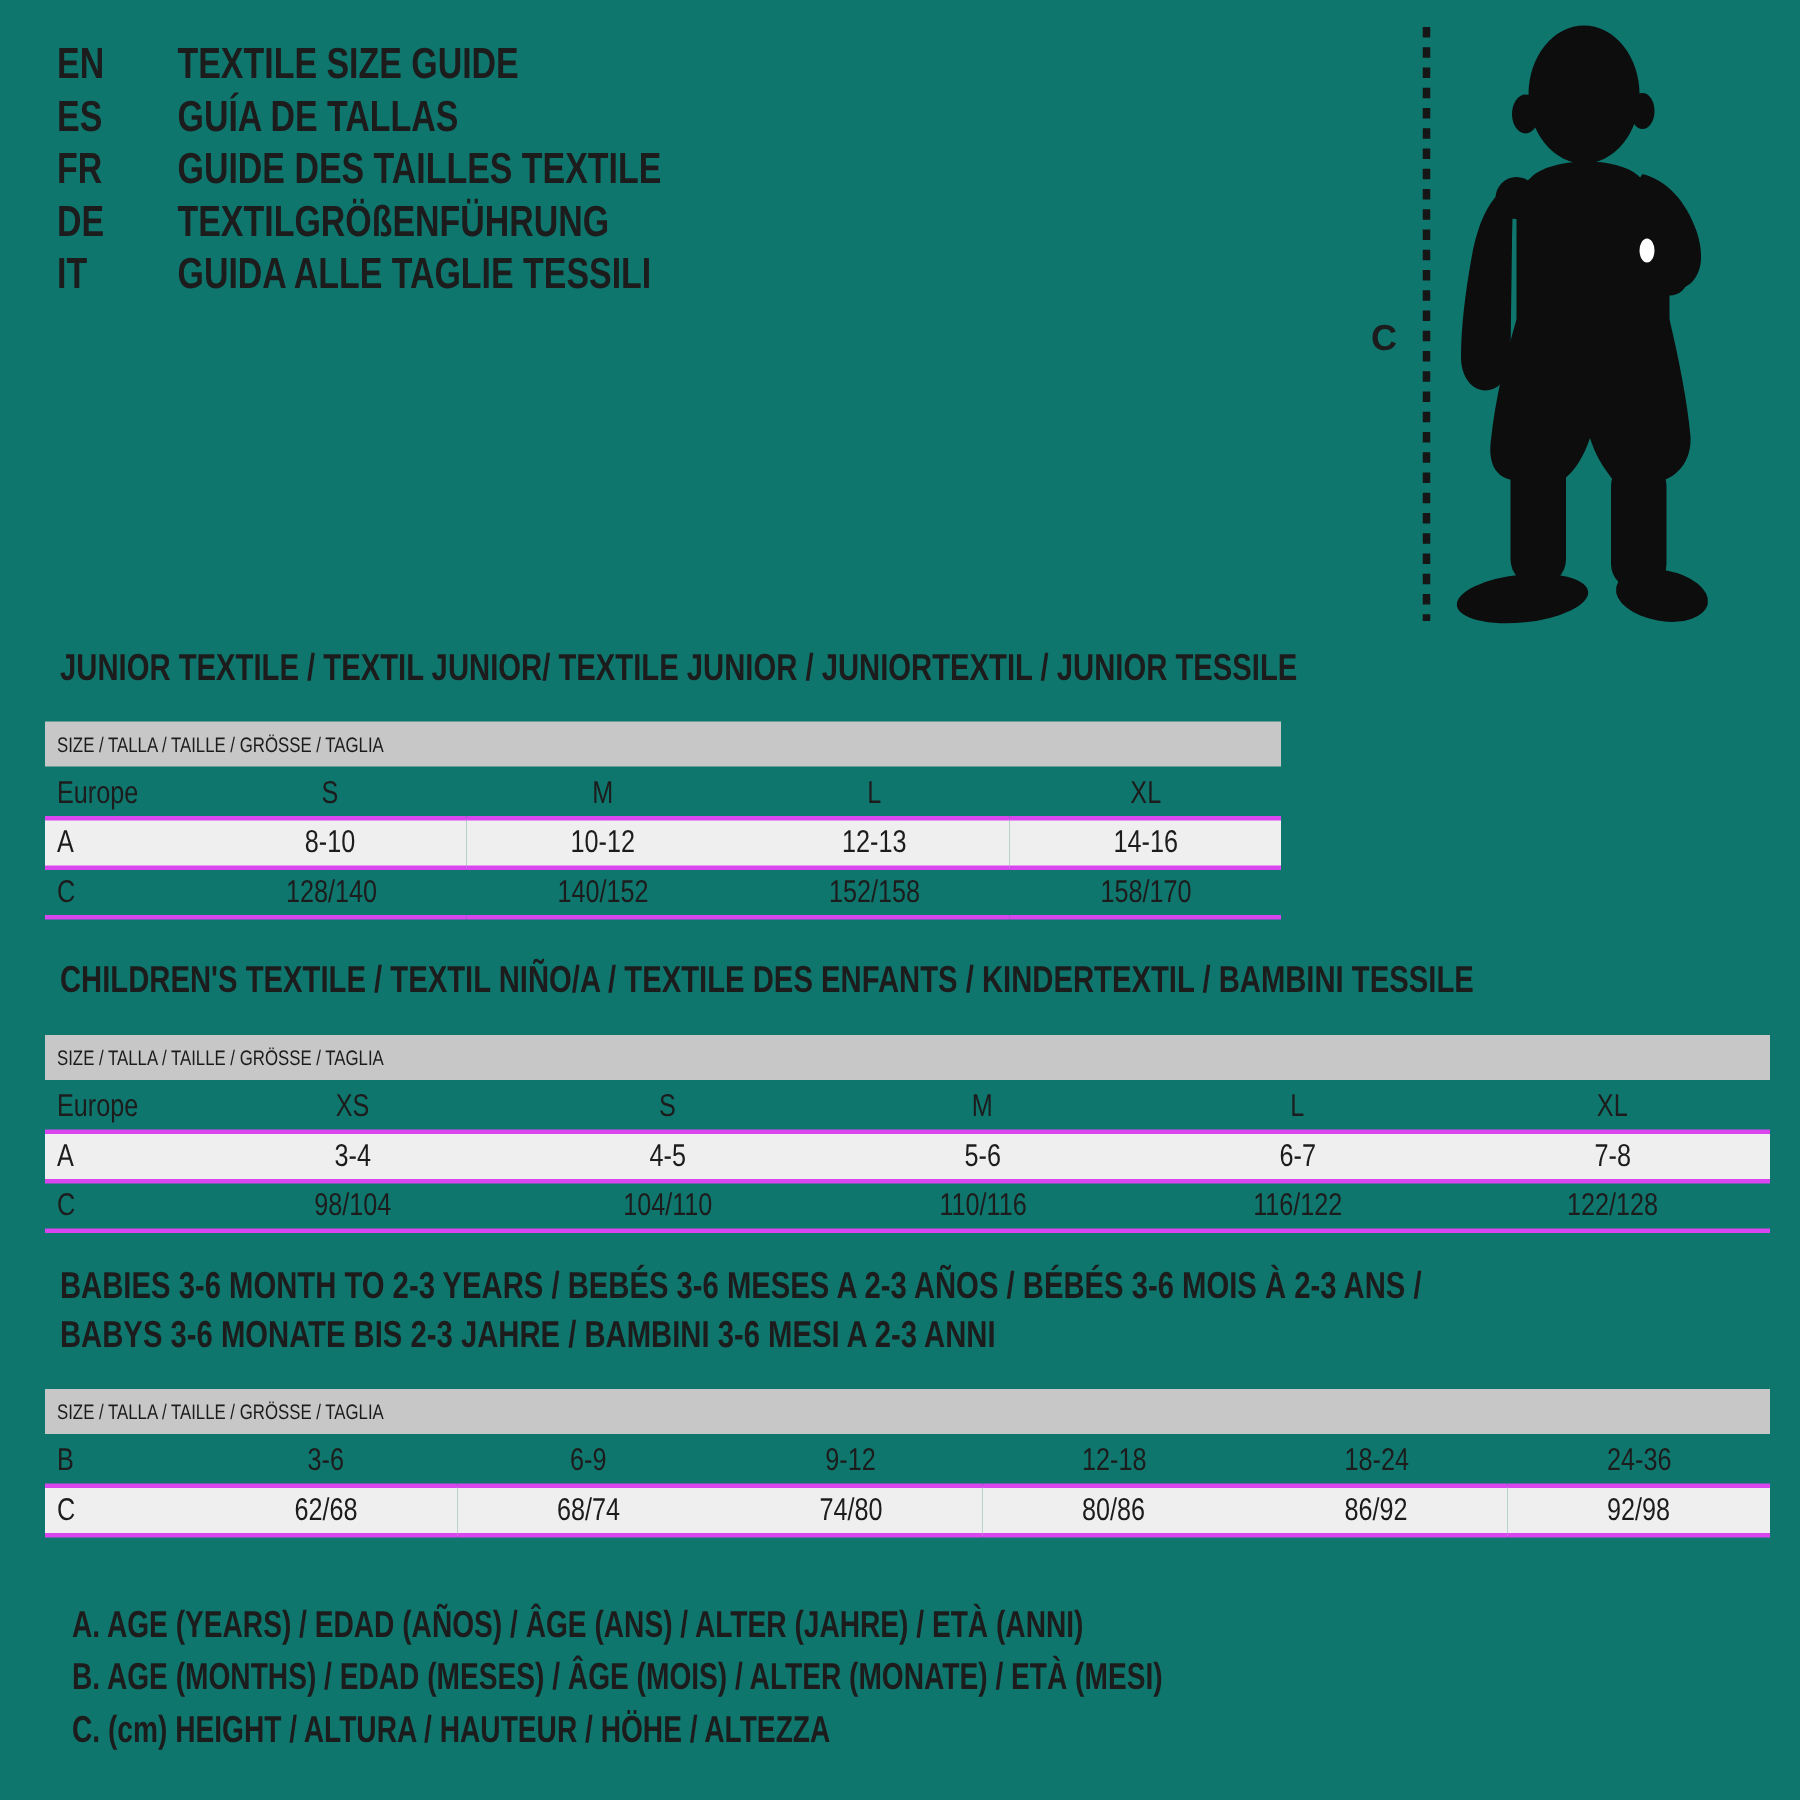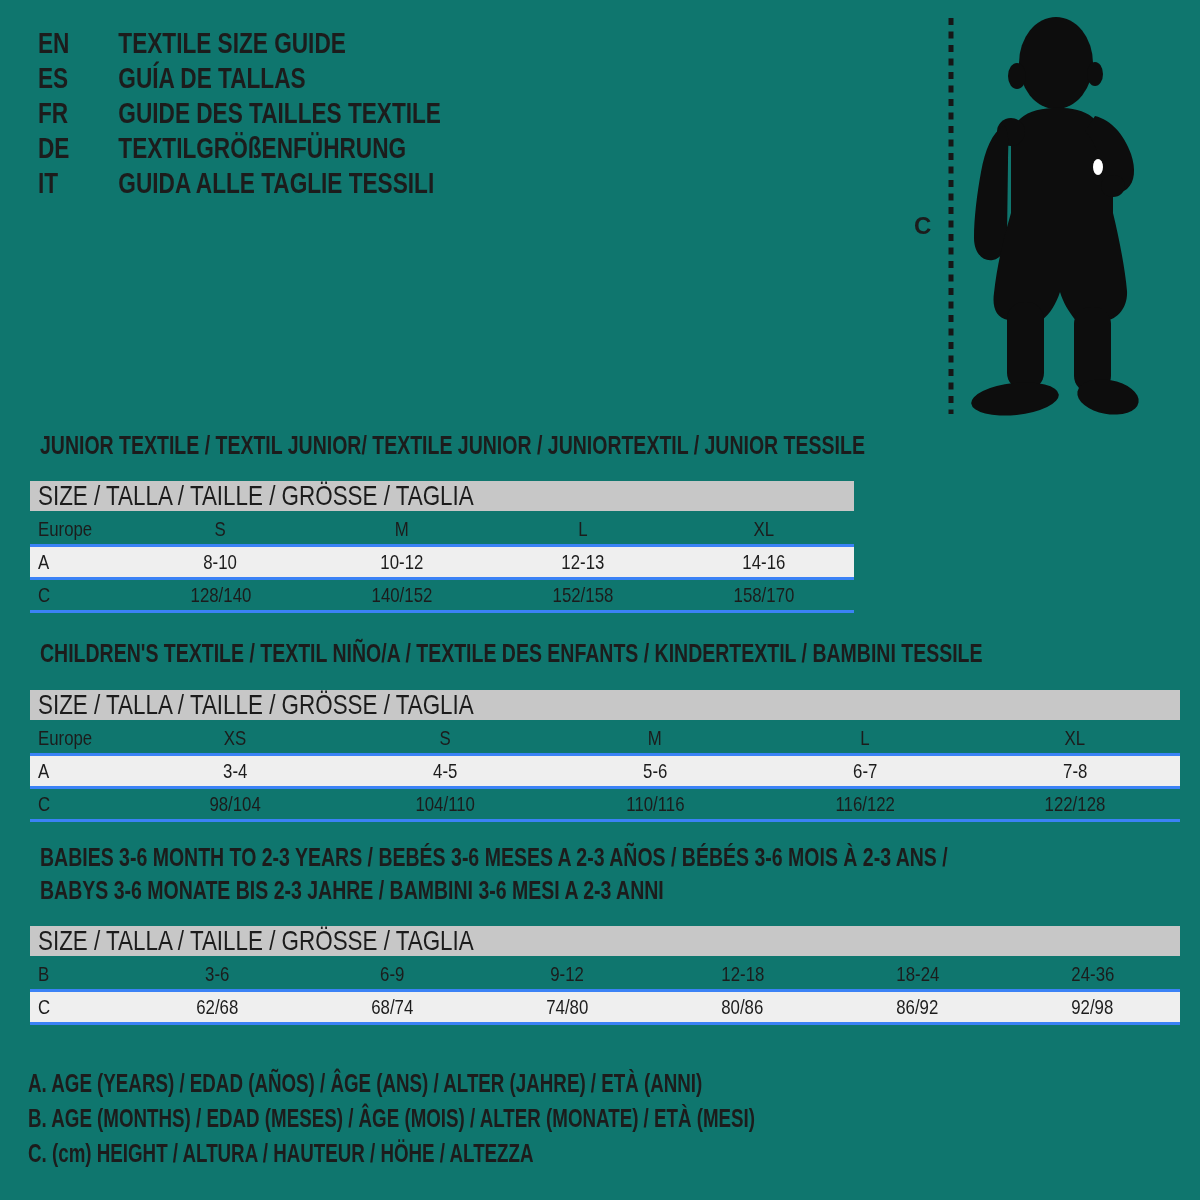--- a/index.html
+++ b/index.html
@@ -31,30 +31,30 @@
   .t-children{top:641px;}
   .t-babies1{top:845px;}
   .t-babies2{top:878px;}
 
   
   .tbl{position:absolute;left:30px;}
   .tbl-junior{top:481px;width:824px;}
   .tbl-children{top:690px;width:1150px;}
   .tbl-babies{top:926px;width:1150px;}
   .size-bar{height:30px;background:#c7c7c7;display:flex;align-items:center;
-            padding-left:8px;font-size:28px;}
+            padding-left:8px;font-size:14px;}
   .size-bar .bar-text{display:inline-block;transform:scaleX(.8);transform-origin:0 50%;white-space:nowrap;}
   .tbl table{border-collapse:collapse;table-layout:fixed;width:100%;margin-top:3px;}
-  .tbl td{height:30px;font-size:21px;text-align:center;padding:0;border-bottom:3px solid #3b82f6;}
+  .tbl td{height:30px;font-size:21px;text-align:center;padding:0;border-bottom:3px solid #d946ef;}
   .tbl td.lbl{text-align:left;padding-left:8px;}
   .tbl tr.alt td{background:#efefef;}
   .col-lbl{width:100px;}
 
   
-  .legend{position:absolute;left:28px;top:1066px;font-size:25px;font-weight:bold;}
+  .legend{position:absolute;left:48px;top:1066px;font-size:25px;font-weight:bold;}
   .legend-line{height:35px;line-height:35px;transform:scaleX(.75);transform-origin:0 50%;white-space:nowrap;}
 </style>
 </head>
 <body>
 
 <div class="page">
 
   <div class="lang-block">
     <div class="lang-row">
       <span class="lang-code">EN</span>

